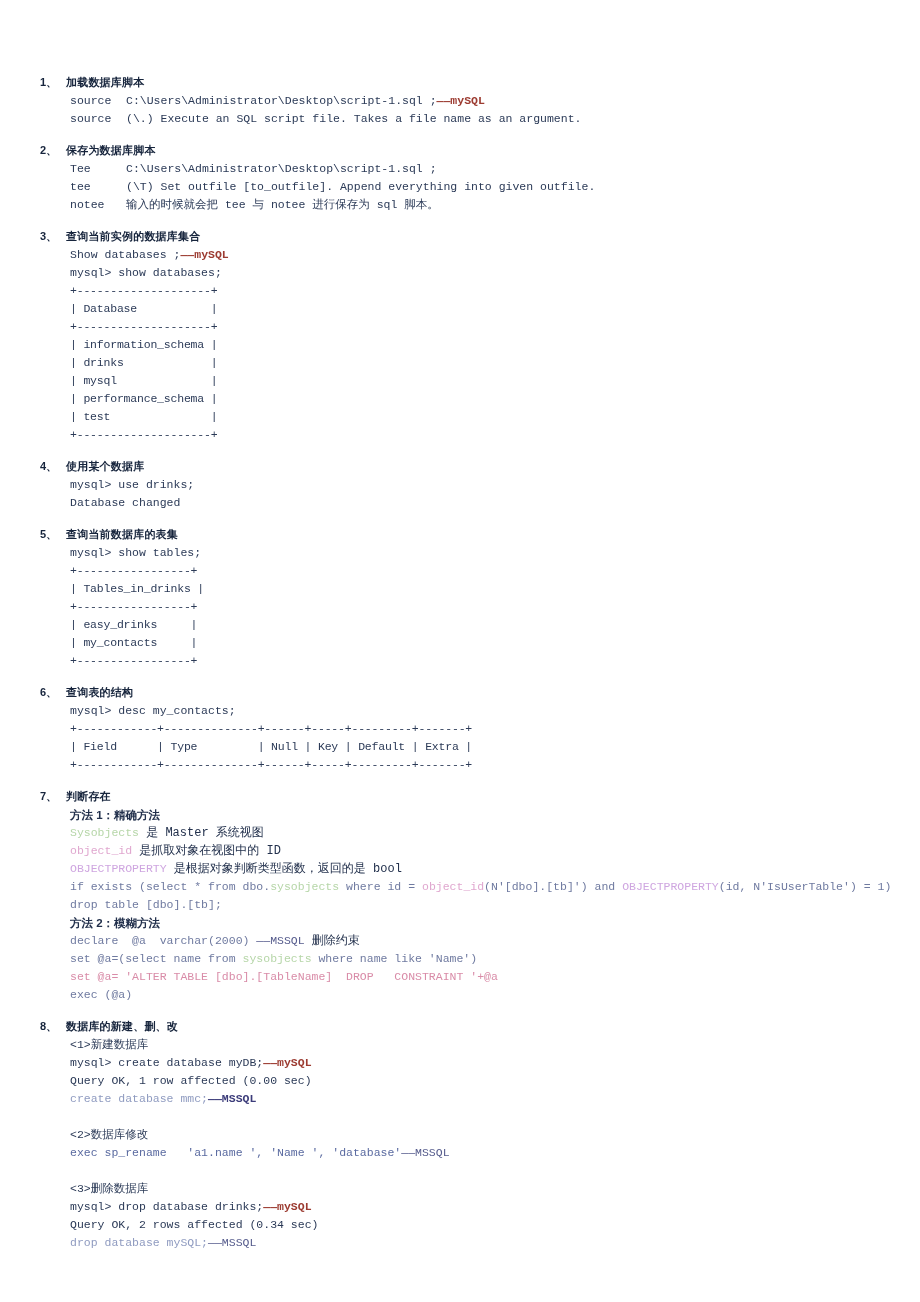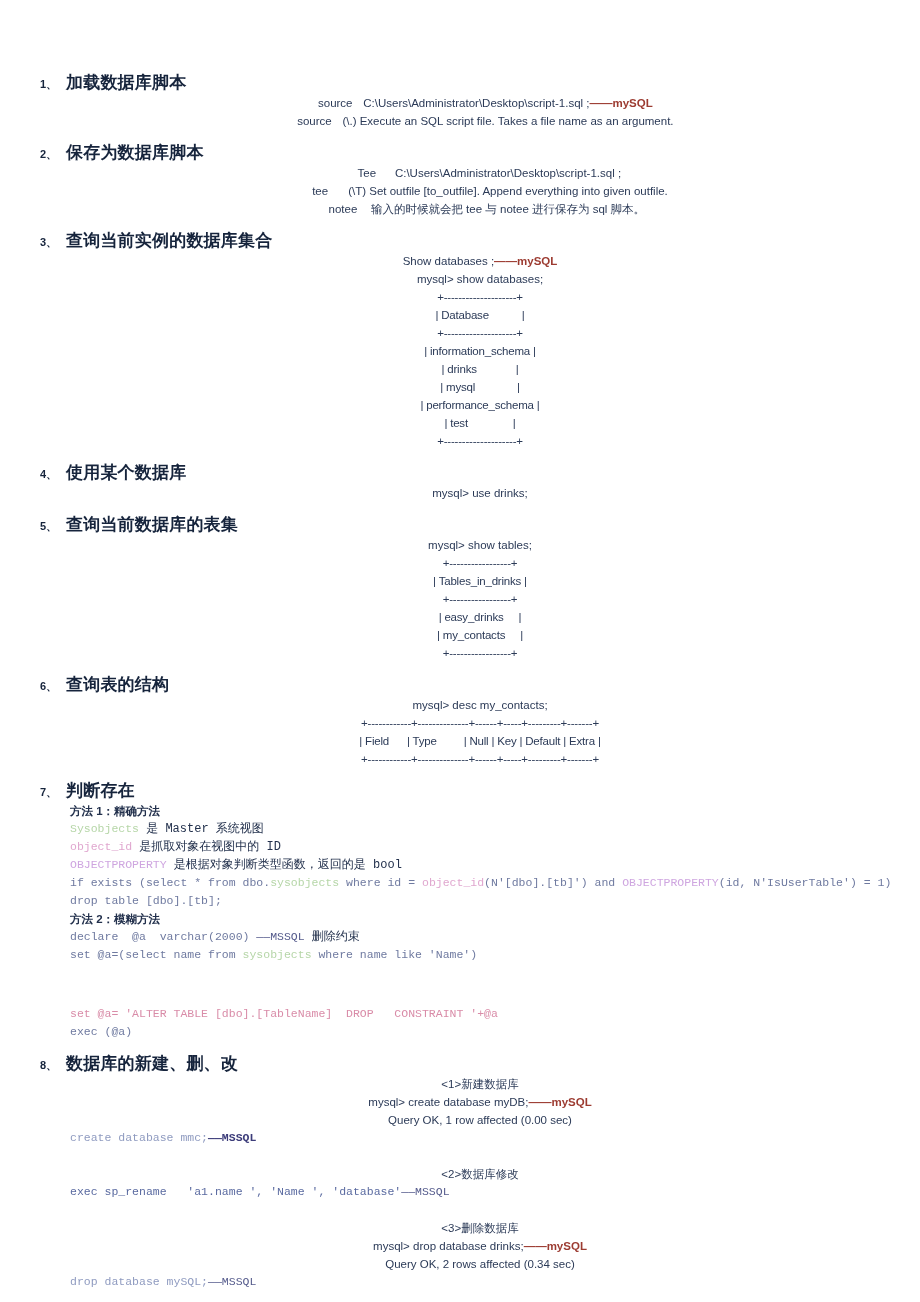--- a/index.html
+++ b/index.html
@@ -41,36 +41,35 @@
   }
   .sec-num {
     width: 26px;
     flex: 0 0 26px;
     font-weight: bold;
     font-size: 11px;
     color: #16243c;
   }
   .sec-title {
     font-weight: bold;
-    font-size: 17px;
+    font-size: 11px;
     letter-spacing: .2px;
     color: #16243c;
   }
   .lines {
     margin-left: 30px;
   }
   .ln {
     font-size: 11.5px;
     line-height: 18px;
     color: #2b3a57;
     white-space: pre;
   }
   .ln.sans {
-    font-family: Liberation Sans, sans-serif;
-    text-align: center;
+    font-family: Liberation Mono, monospace;
   }
   .ln.mono {
     font-family: "Liberation Mono", monospace;
     font-size: 11.5px;
     letter-spacing: 0px;
   }
   .lbl {
     display: inline-block;
     width: 56px;
   }
@@ -80,21 +79,21 @@
   }
   .blank {
     height: 18px;
   }
   .tag-mysql { color: #9c3b31; font-weight: bold; }
   .tag-mssql { color: #3c3c7a; font-weight: bold; }
   .tag-mssql-mono { color: #555b8c; }
   .kw-green { color: #b6d6a8; }
   .kw-pink { color: #e0a7cf; }
   .kw-violet { color: #cfa6e0; }
-  .kw-rose { color: #d98ca8; margin-top: 41px; }
+  .kw-rose { color: #d98ca8; }
   .mono-grey { color: #6f7aa0; }
   .mono-blue { color: #5a6aa0; margin-top: 8px; }
   .mono-soft { color: #8f9bc0; }
   .sub-note { color: #22304c; font-size: 12px; }
   .method { font-size: 11.5px; line-height: 18px; color: #22304c; font-weight: bold; }
 </style>
 </head>
 <body>
 
 <div class="page">
@@ -143,20 +142,21 @@
       </div>
     </div>
 
     <div class="section">
       <div class="sec-head">
         <span class="sec-num">4、</span>
         <span class="sec-title">使用某个数据库</span>
       </div>
       <div class="lines">
         <div class="ln sans">mysql&gt; use drinks;</div>
+        <div class="ln sans">Database changed</div>
       </div>
     </div>
 
     <div class="section">
       <div class="sec-head">
         <span class="sec-num">5、</span>
         <span class="sec-title">查询当前数据库的表集</span>
       </div>
       <div class="lines">
         <div class="ln sans">mysql&gt; show tables;</div>

